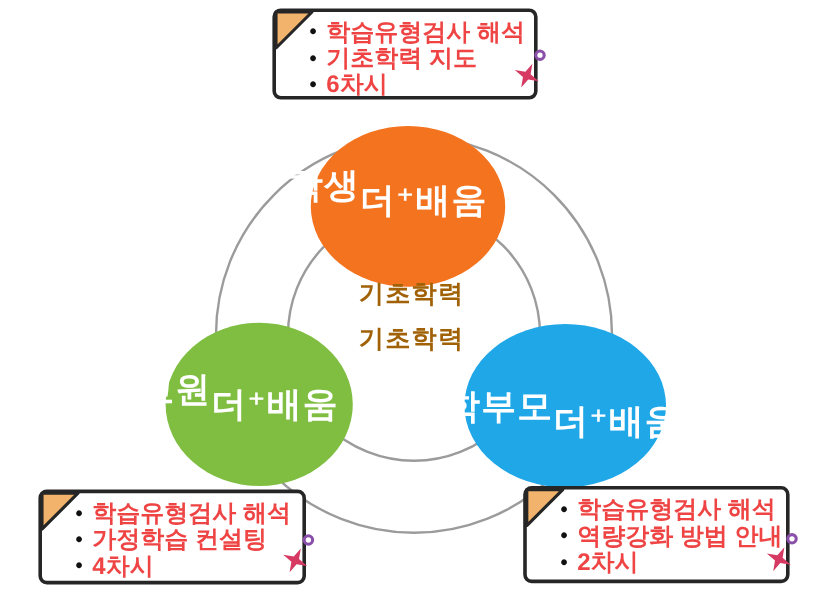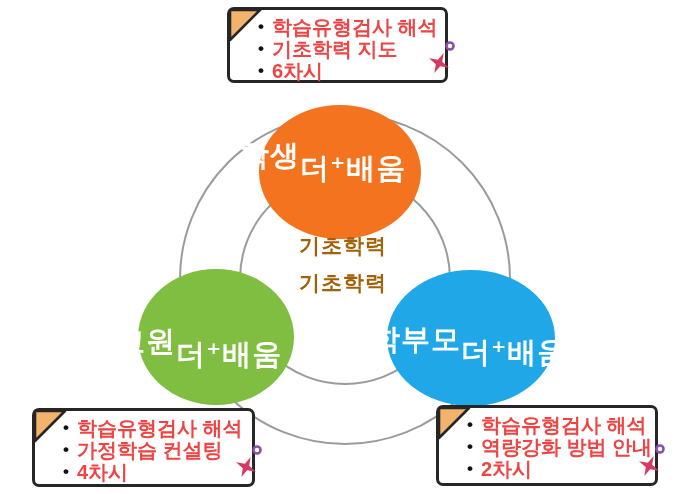--- a/index.html
+++ b/index.html
@@ -49,21 +49,21 @@
     <circle cx="345" cy="279" r="105" fill="none" stroke="#9B9B9B" stroke-width="2"></circle>
     <ellipse cx="340" cy="172" rx="81" ry="67" fill="#F4731F"></ellipse>
     <ellipse cx="216" cy="337" rx="78" ry="68" fill="#7FBE41"></ellipse>
     <ellipse cx="471" cy="338" rx="84" ry="68" fill="#1FA7E8"></ellipse>
   </svg>
 
   <div class="circle-label" style="left:240px;top:124px;">
     <span class="l1">학생</span>
     <span class="l2">더⁺배움</span>
   </div>
-  <div class="circle-label" style="left:116px;top:310px;">
+  <div class="circle-label" style="left:116px;top:294px;">
     <span class="l1">교원</span>
     <span class="l2">더⁺배움</span>
   </div>
   <div class="circle-label" style="left:371px;top:308px;">
     <span class="l1">학부모</span>
     <span class="l2">더⁺배움</span>
   </div>
 
   <div class="center-label" style="left:243px;top:236px;">
     <span class="l1">기초학력</span>

